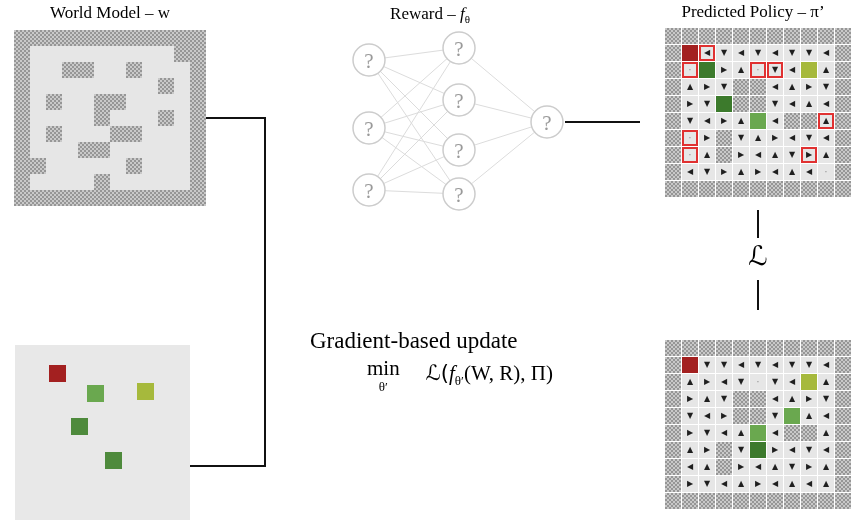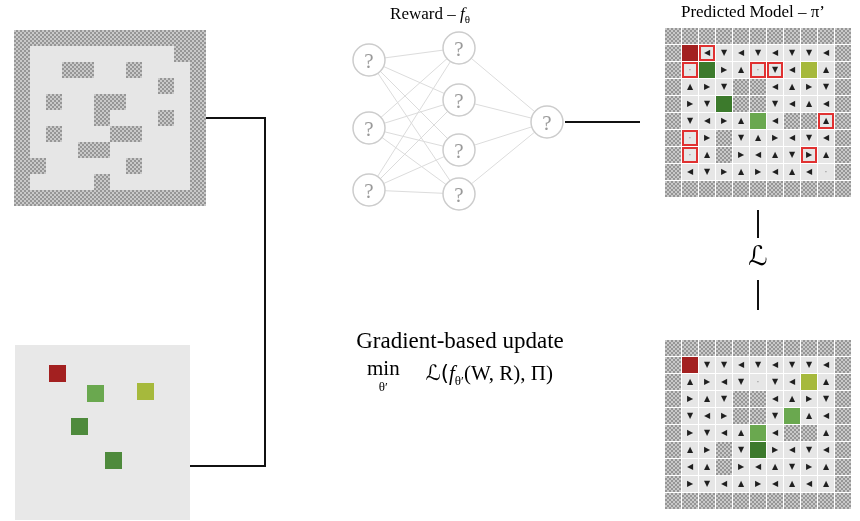--- a/index.html
+++ b/index.html
@@ -20,37 +20,38 @@
     background-size:4px 4px;
   }
   .free{background:#e6e6e6;}
   .flag{box-shadow:inset 0 0 0 2px #e03131;}
   .dotglyph{color:#8a8a8a;font-size:9px;}
   .line{position:absolute;background:#111111;}
   .reward-panel{position:absolute;background:#e8e8e8;}
   .reward-square{position:absolute;}
   .loss-label{position:absolute;font-size:27px;text-align:center;color:#000;
     font-family:"DejaVu Sans","DejaVu Serif",serif;}
-  .update-title{position:absolute;font-size:23px;text-align:center;color:#000;}
+  .update-title{position:absolute;font-size:23px;text-align:left;color:#000;}
   .formula{
     position:absolute;display:flex;align-items:center;justify-content:center;
     font-size:21px;color:#000;gap:7px;
   }
   .minblock{display:inline-flex;flex-direction:column;align-items:center;line-height:1;}
   .minblock .minsub{font-size:13px;margin-top:1px;}
   .fbody{white-space:nowrap;margin-left:19px;}
   .fbody .scriptL{font-family:"DejaVu Sans","DejaVu Serif",serif;}
   .fbody sub{font-size:13px;}
   svg text{font-family:"Liberation Serif","DejaVu Serif",serif;}
 </style>
 </head>
 <body>
 
 <div class="canvas">
 
+  <div class="label" style="left:14px;top:3px;width:192px;">World Model – w</div>
   <div class="grid" id="world-model-grid" style="left: 14px; top: 30px; grid-template-columns: repeat(12, 16px);">
       <div class="cell hatch" style="height: 16px; width: 16px;"></div>
       <div class="cell hatch" style="height: 16px; width: 16px;"></div>
       <div class="cell hatch" style="height: 16px; width: 16px;"></div>
       <div class="cell hatch" style="height: 16px; width: 16px;"></div>
       <div class="cell hatch" style="height: 16px; width: 16px;"></div>
       <div class="cell hatch" style="height: 16px; width: 16px;"></div>
       <div class="cell hatch" style="height: 16px; width: 16px;"></div>
       <div class="cell hatch" style="height: 16px; width: 16px;"></div>
       <div class="cell hatch" style="height: 16px; width: 16px;"></div>
@@ -210,21 +211,21 @@
       <circle cx="124" cy="72" r="16" fill="#ffffff" stroke="#cccccc" stroke-width="1.5"></circle>
       <text x="124" y="73" text-anchor="middle" dominant-baseline="central" fill="#9a9a9a" font-size="21">?</text>
       <circle cx="124" cy="122" r="16" fill="#ffffff" stroke="#cccccc" stroke-width="1.5"></circle>
       <text x="124" y="123" text-anchor="middle" dominant-baseline="central" fill="#9a9a9a" font-size="21">?</text>
       <circle cx="124" cy="166" r="16" fill="#ffffff" stroke="#cccccc" stroke-width="1.5"></circle>
       <text x="124" y="167" text-anchor="middle" dominant-baseline="central" fill="#9a9a9a" font-size="21">?</text>
       <circle cx="212" cy="94" r="16" fill="#ffffff" stroke="#cccccc" stroke-width="1.5"></circle>
       <text x="212" y="95" text-anchor="middle" dominant-baseline="central" fill="#9a9a9a" font-size="21">?</text>
     </svg>
 
-  <div class="label" style="left:650px;top:2px;width:206px;">Predicted Model – π’</div>
+  <div class="label" style="left:650px;top:2px;width:206px;">Predicted Policy – π’</div>
   <div class="grid" id="predicted-policy-grid" style="left: 665px; top: 28px; background: rgb(255, 255, 255); grid-template-columns: repeat(11, 16px); gap: 1px;">
       <div class="cell hatch" style="height: 16px; width: 16px;"></div>
       <div class="cell hatch" style="height: 16px; width: 16px;"></div>
       <div class="cell hatch" style="height: 16px; width: 16px;"></div>
       <div class="cell hatch" style="height: 16px; width: 16px;"></div>
       <div class="cell hatch" style="height: 16px; width: 16px;"></div>
       <div class="cell hatch" style="height: 16px; width: 16px;"></div>
       <div class="cell hatch" style="height: 16px; width: 16px;"></div>
       <div class="cell hatch" style="height: 16px; width: 16px;"></div>
       <div class="cell hatch" style="height: 16px; width: 16px;"></div>

